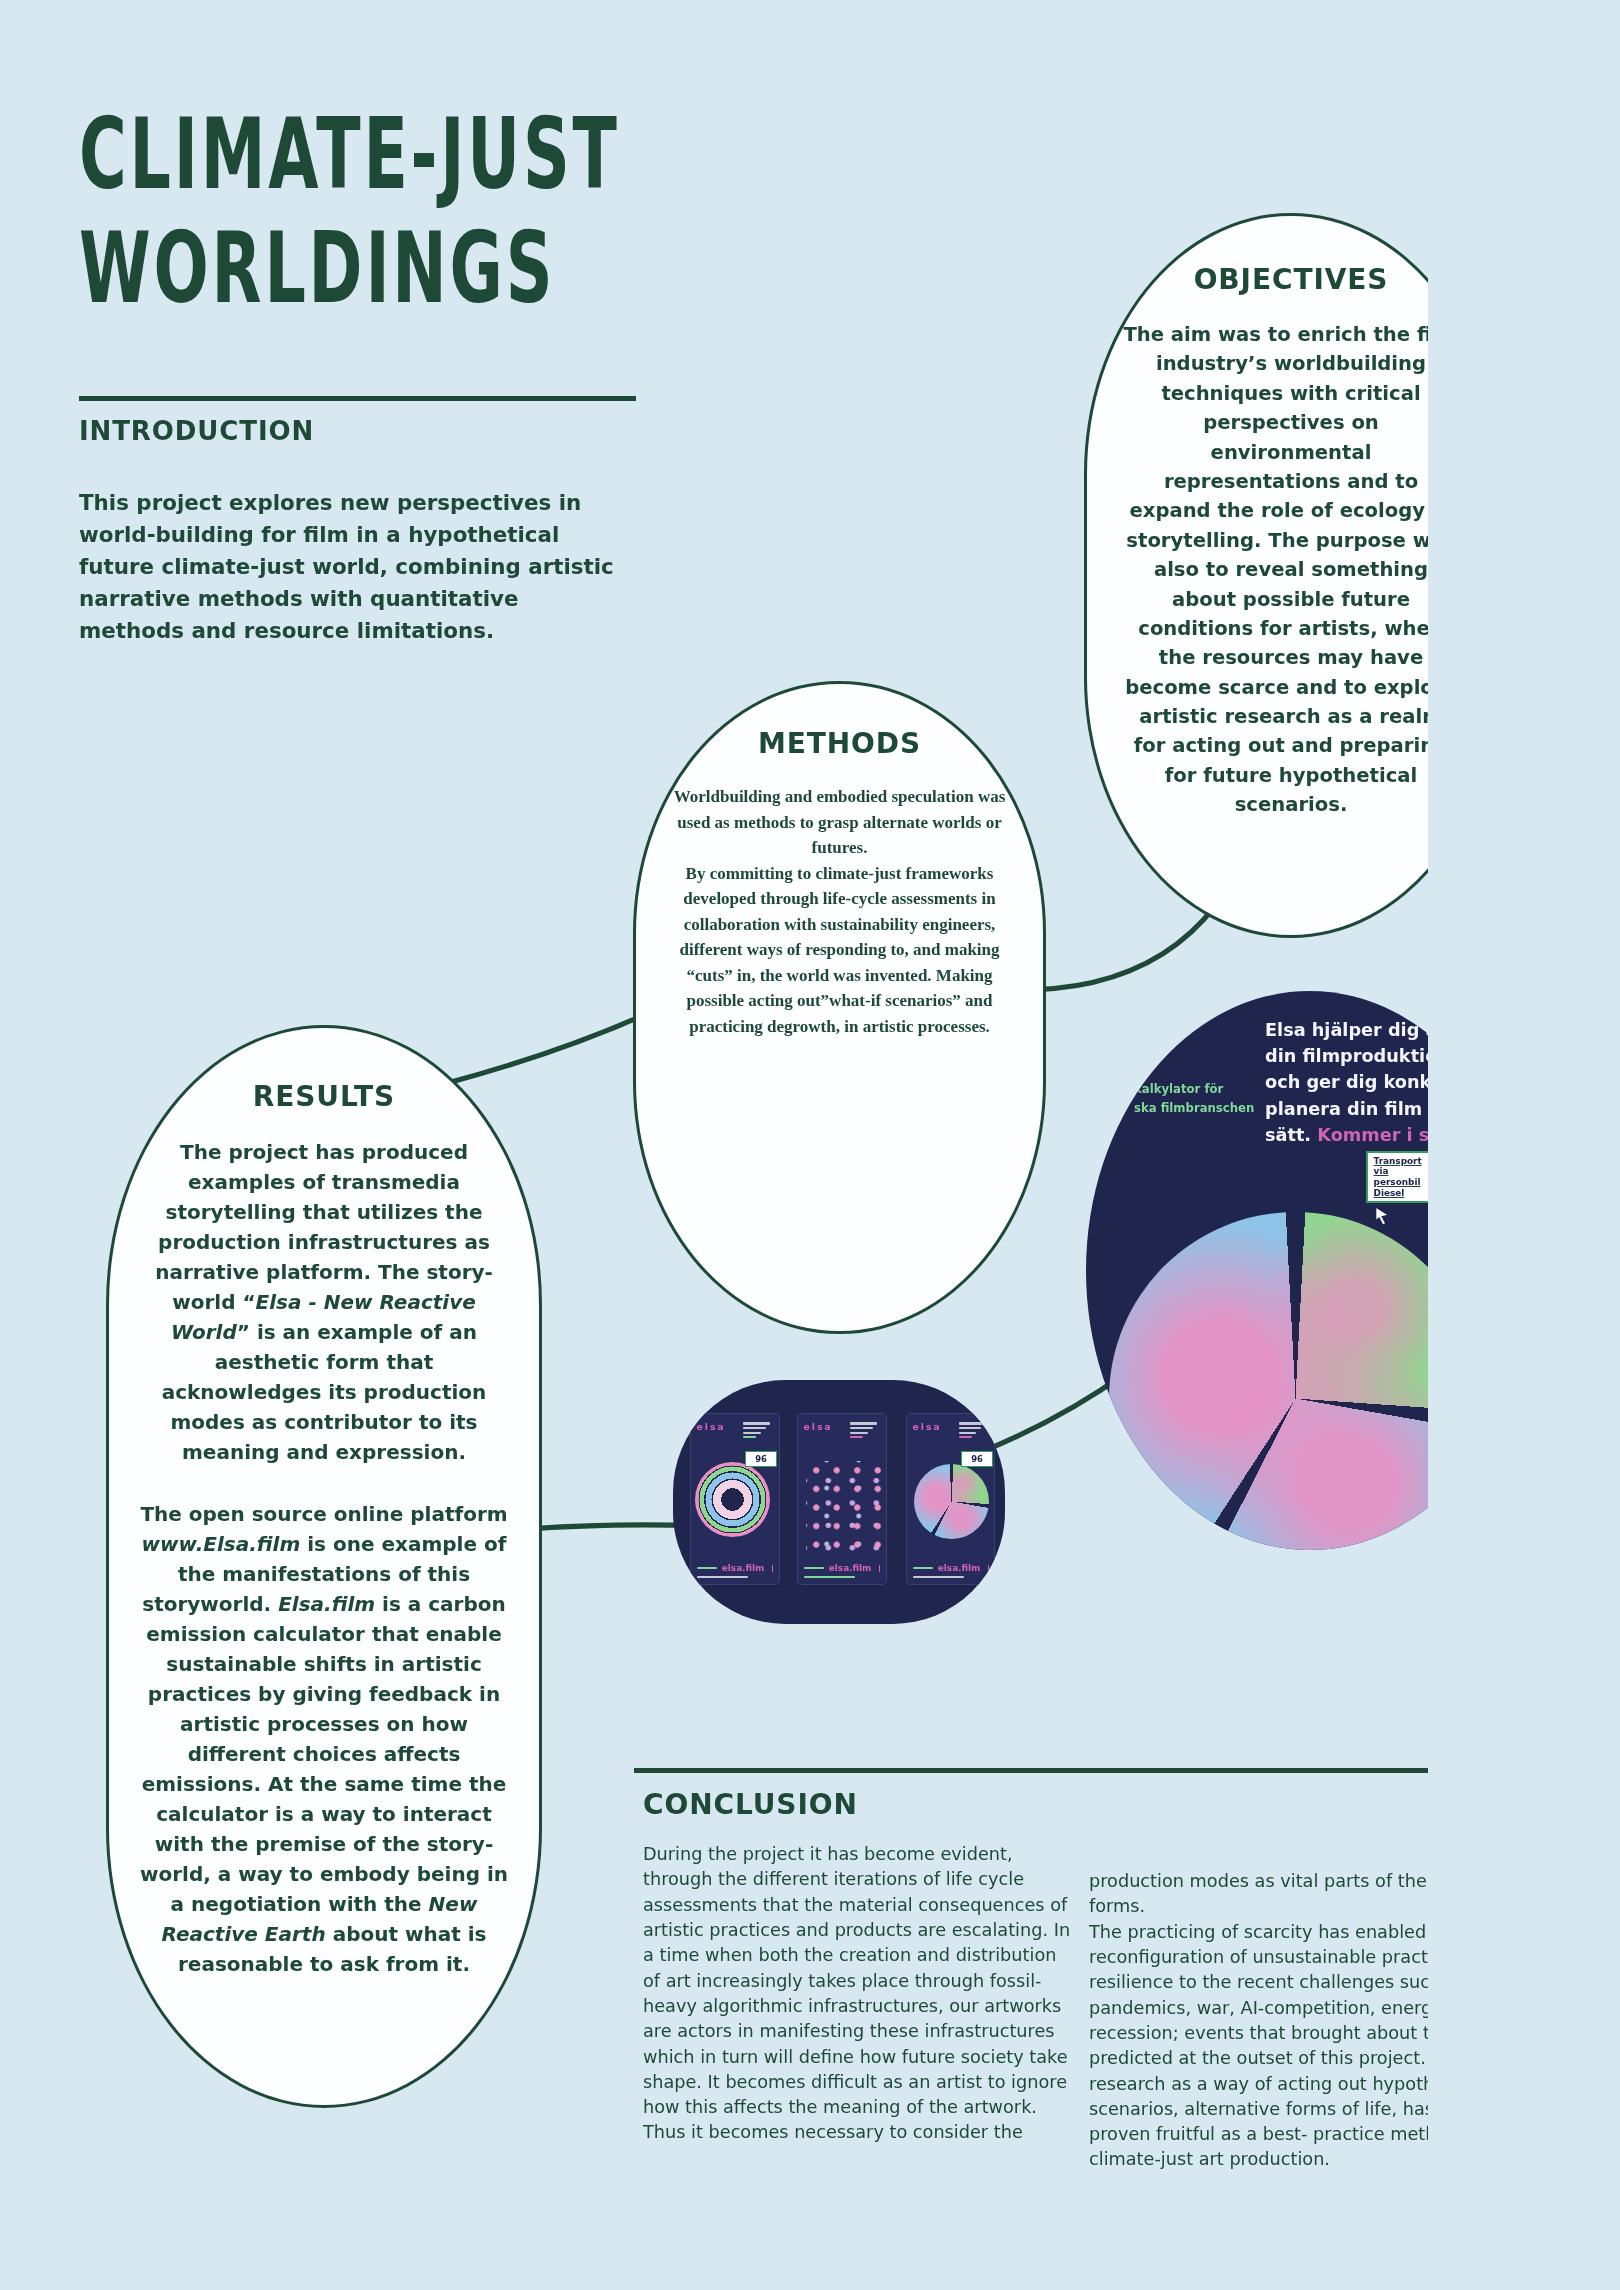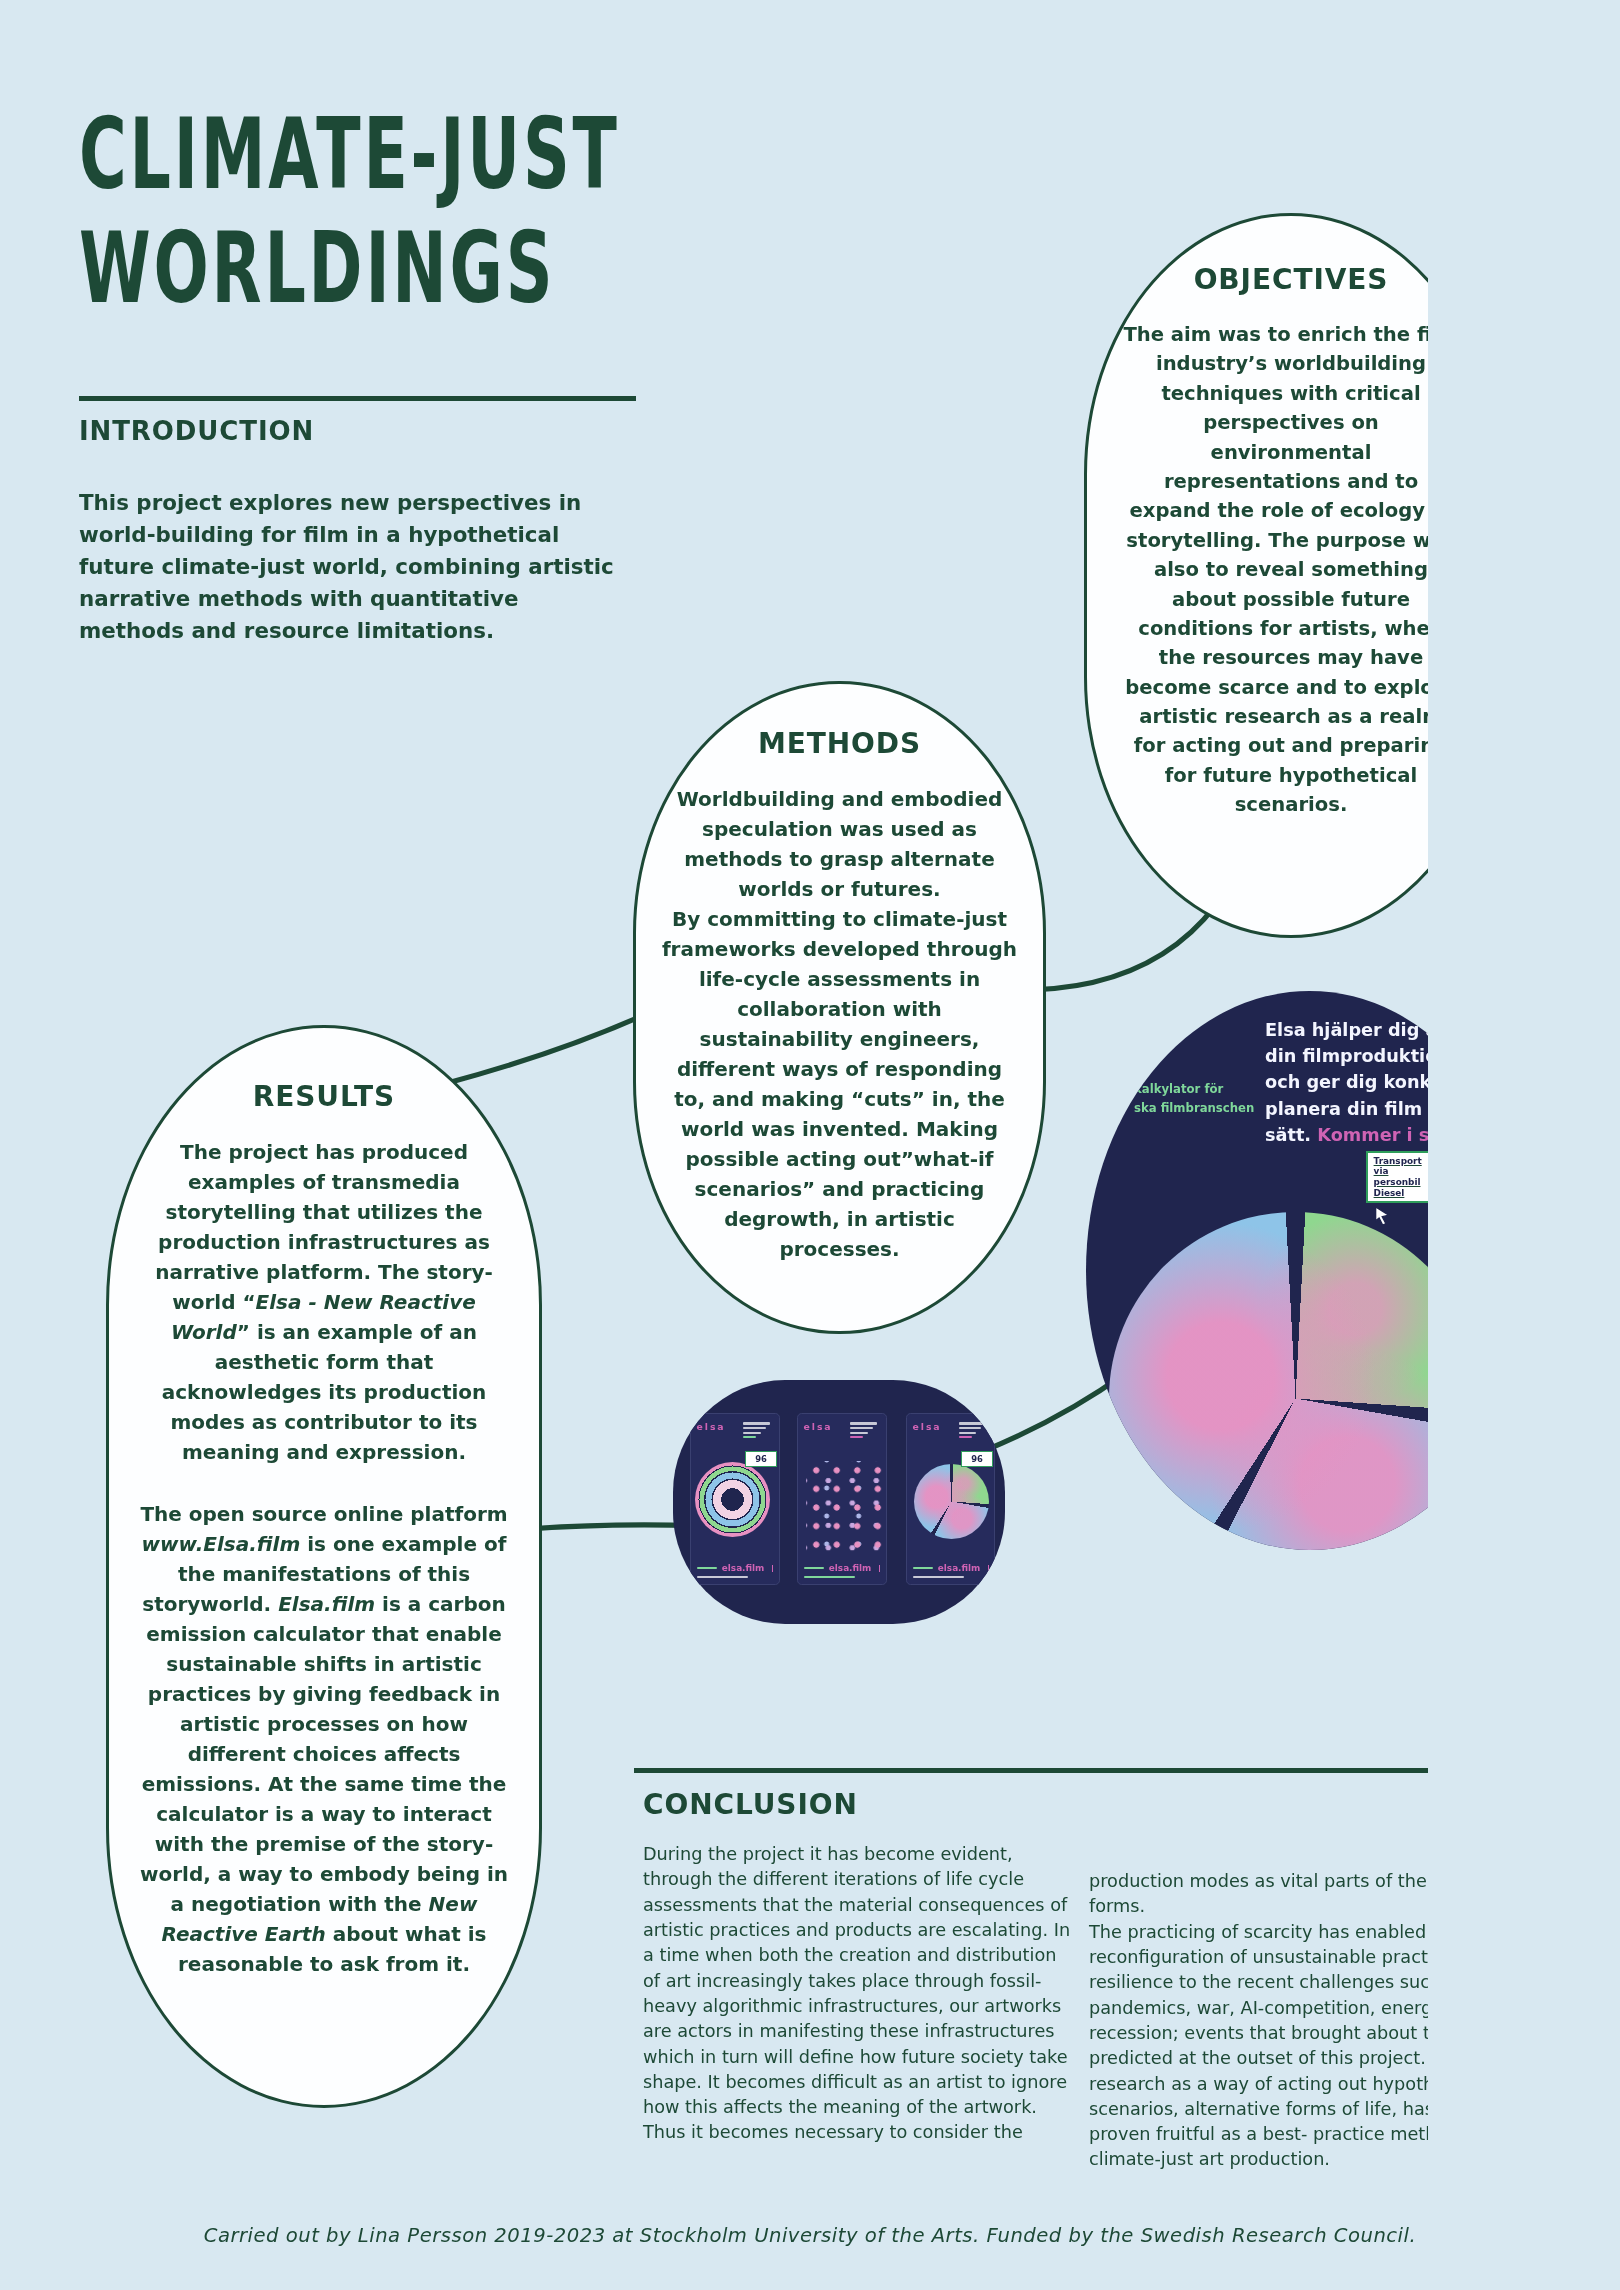--- a/index.html
+++ b/index.html
@@ -34,21 +34,21 @@
   .intro-body{position:absolute;left:79px;top:487px;width:541px;font-size:21.4px;font-weight:700;line-height:1.5;}
 
   .bubble{position:absolute;background:#fdfeff;border:3.7px solid var(--green);text-align:center;}
   .bubble h3{font-size:28px;font-weight:700;letter-spacing:0.9px;margin-bottom:24px;}
   .bubble p{font-weight:700;margin:0 auto;line-height:1.5;}
 
   .objectives{left:1084px;top:213px;width:414px;height:725px;border-radius:207px / 261px;padding-top:47px;}
   .objectives p{width:341px;font-size:19.6px;}
 
   .methods{left:633px;top:681px;width:413px;height:653px;border-radius:206px / 252px;padding-top:43px;}
-  .methods p{width:356px;font-size:20px;white-space:pre-line;}
+  .methods p{width:356px;font-size:17px;white-space:pre-line;font-family:Liberation Serif, serif;}
 
   .results{left:106px;top:1025px;width:436px;height:1083px;border-radius:218px / 280px;padding-top:52px;}
   .results p{width:373px;font-size:20px;margin-bottom:32px;}
   .it{font-style:italic;}
 
   .conclusion-h{position:absolute;left:643px;top:1788px;font-size:28px;font-weight:700;letter-spacing:0.9px;}
   .ccol{position:absolute;top:1842px;font-size:17.7px;font-weight:400;line-height:1.43;white-space:pre-line;}
   .ccol1{left:643px;width:429px;}
   .ccol2{left:1089px;width:446px;margin-top:27px;}
 
@@ -250,16 +250,15 @@
     </div>
 
   </div>
 
   <div class="rule rule-conclusion"></div>
   <h2 class="conclusion-h">CONCLUSION</h2>
   <p class="ccol ccol1">During the project it has become evident, through the different iterations of life cycle assessments that the material consequences of artistic practices and products are escalating. In a time when both the creation and distribution of art increasingly takes place through fossil-heavy algorithmic infrastructures, our artworks are actors  in manifesting these infrastructures which in turn will define how future society take shape. It becomes difficult as an artist to ignore how this affects the meaning of the artwork. Thus it becomes necessary to  consider the</p>
   <p class="ccol ccol2">production modes as vital parts of the aesthetic forms.
 The practicing of scarcity has enabled reconfiguration of unsustainable practices and a resilience to the recent challenges such as pandemics, war, AI-competition, energy crisis and recession; events that brought about the scarcity predicted at the outset of this project. Artistic research as a way of acting out hypothetical scenarios, alternative forms of life, has been proven fruitful as a best- practice method for climate-just art production.</p>
 
-  <div class="footer">Carried out by Lina Persson 2019-2023 at Stockholm University of the Arts. Funded by the Swedish Research Council.</div>
 
 </div>
 
 
 </body></html>

